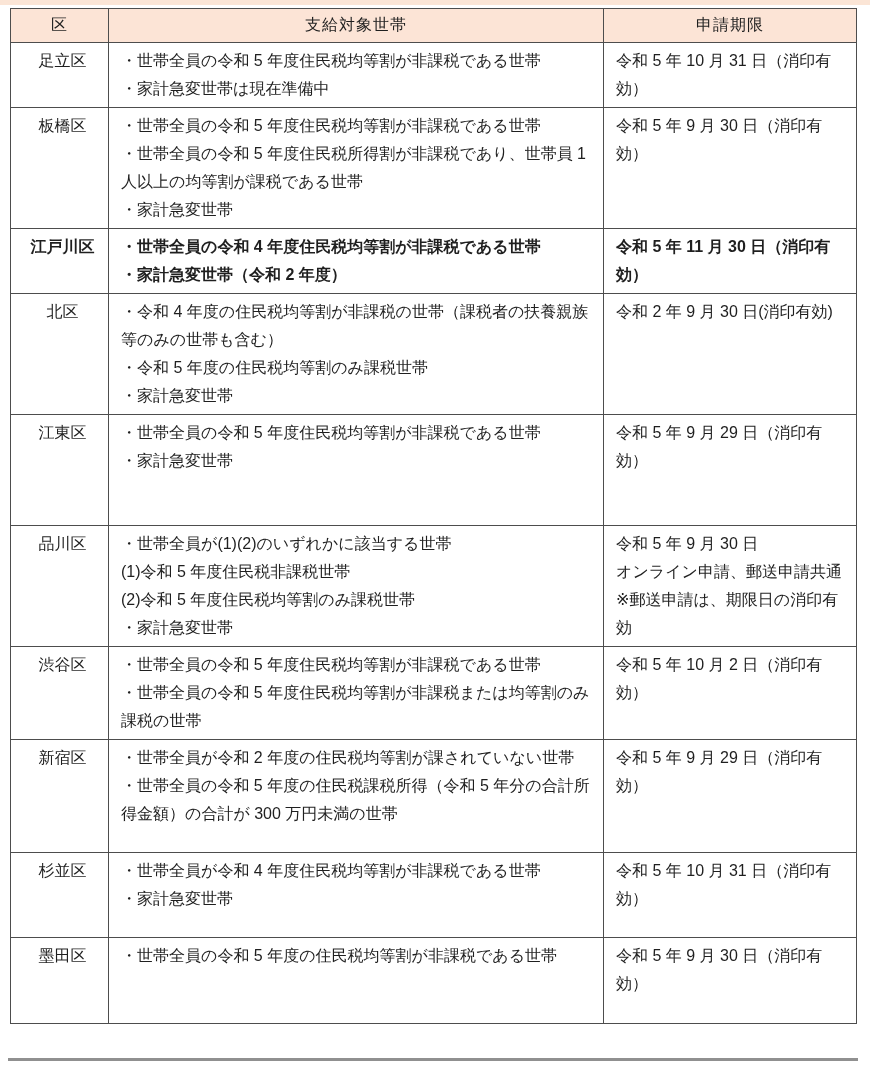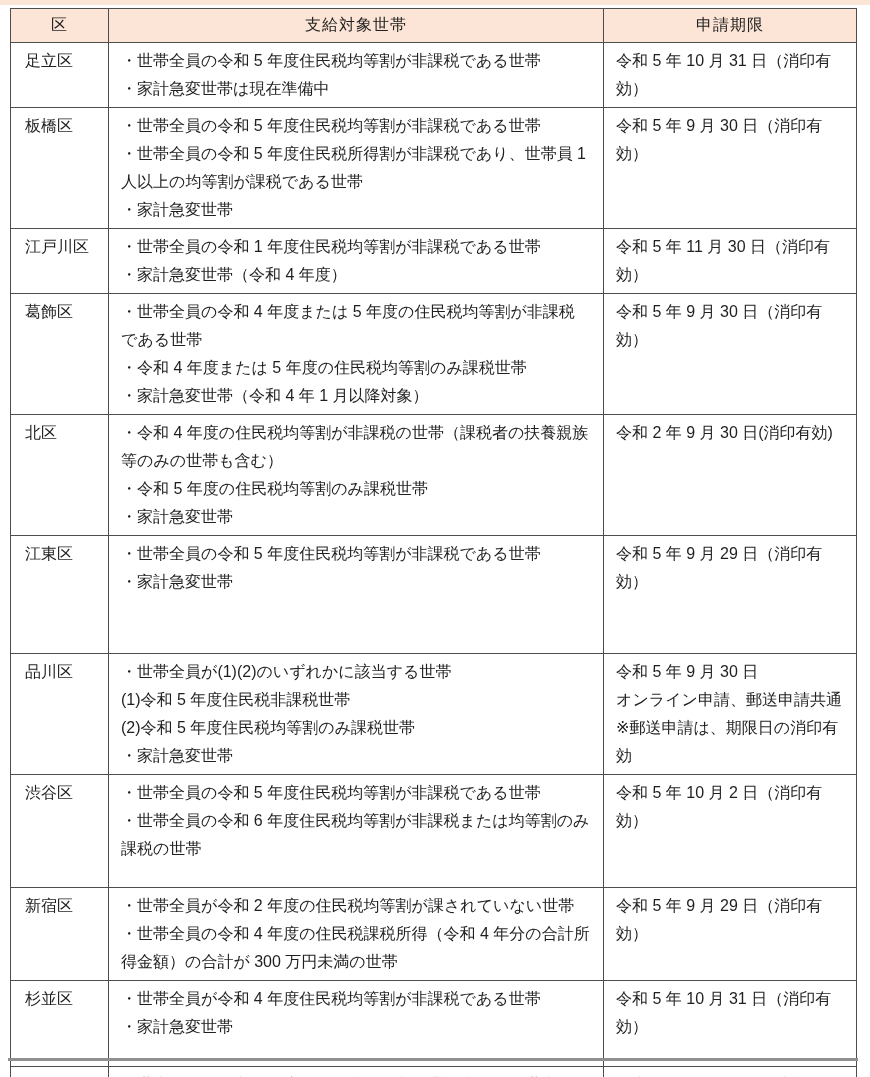--- a/index.html
+++ b/index.html
@@ -20,27 +20,27 @@
   table{border-collapse:collapse;table-layout:fixed;width:846px;}
   col.c1{width:98px;} col.c2{width:495px;} col.c3{width:253px;}
   th,td{border:1px solid var(--border);box-sizing:border-box;}
   th{
     background:var(--header-bg);height:34px;text-align:center;vertical-align:middle;
     font-size:16px;font-weight:normal;letter-spacing:1px;
   }
   td{
     vertical-align:top;font-size:16px;line-height:28px;background:#ffffff;
   }
-  td.ward{padding:4px 8px 4px 14px;}
+  td.ward{padding:4px 8px 4px 14px;text-align:center;}
   td.criteria{padding:4px 12px 4px 12px;}
   td.deadline{padding:4px 10px 4px 12px;margin-top:40px;}
   td .para{margin:0;}
   tbody tr:nth-child(1){height:65px;}
   tbody tr:nth-child(2){height:120px;}
-  tbody tr:nth-child(3){height:56px;}
+  tbody tr:nth-child(3){height:56px;font-weight:bold;}
   tbody tr:nth-child(4){height:68px;}
   tbody tr:nth-child(5){height:111px;}
   tbody tr:nth-child(6){height:118px;}
   tbody tr:nth-child(7){height:58px;}
   tbody tr:nth-child(8){height:113px;}
   tbody tr:nth-child(9){height:85px;}
   tbody tr:nth-child(10){height:86px;}
   tbody tr:nth-child(11){height:54px;}
   tbody tr:nth-child(12){height:80px;}
   .bottom-rule{position:absolute;top:1058px;left:8px;width:850px;height:3px;background:var(--bottom-rule);}
@@ -88,38 +88,25 @@
           </td>
           <td class="deadline">
             <div class="para">令和 5 年 9 月 30 日（消印有効）</div>
           </td>
         </tr>
         <tr>
           <td class="ward">
             <div class="para">江戸川区</div>
           </td>
           <td class="criteria">
-            <div class="para">・世帯全員の令和 1 年度住民税均等割が非課税である世帯</div>
-            <div class="para">・家計急変世帯（令和 4 年度）</div>
+            <div class="para">・世帯全員の令和 4 年度住民税均等割が非課税である世帯</div>
+            <div class="para">・家計急変世帯（令和 2 年度）</div>
           </td>
           <td class="deadline">
             <div class="para">令和 5 年 11 月 30 日（消印有効）</div>
-          </td>
-        </tr>
-        <tr>
-          <td class="ward">
-            <div class="para">葛飾区</div>
-          </td>
-          <td class="criteria">
-            <div class="para">・世帯全員の令和 4 年度または 5 年度の住民税均等割が非課税である世帯</div>
-            <div class="para">・令和 4 年度または 5 年度の住民税均等割のみ課税世帯</div>
-            <div class="para">・家計急変世帯（令和 4 年 1 月以降対象）</div>
-          </td>
-          <td class="deadline">
-            <div class="para">令和 5 年 9 月 30 日（消印有効）</div>
           </td>
         </tr>
         <tr>
           <td class="ward">
             <div class="para">北区</div>
           </td>
           <td class="criteria">
             <div class="para">・令和 4 年度の住民税均等割が非課税の世帯（課税者の扶養親族等のみの世帯も含む）</div>
             <div class="para">・令和 5 年度の住民税均等割のみ課税世帯</div>
             <div class="para">・家計急変世帯</div>
@@ -155,33 +142,33 @@
             <div class="para">オンライン申請、郵送申請共通</div>
             <div class="para">※郵送申請は、期限日の消印有効</div>
           </td>
         </tr>
         <tr>
           <td class="ward">
             <div class="para">渋谷区</div>
           </td>
           <td class="criteria">
             <div class="para">・世帯全員の令和 5 年度住民税均等割が非課税である世帯</div>
-            <div class="para">・世帯全員の令和 6 年度住民税均等割が非課税または均等割のみ課税の世帯</div>
+            <div class="para">・世帯全員の令和 5 年度住民税均等割が非課税または均等割のみ課税の世帯</div>
           </td>
           <td class="deadline">
             <div class="para">令和 5 年 10 月 2 日（消印有効）</div>
           </td>
         </tr>
         <tr>
           <td class="ward">
             <div class="para">新宿区</div>
           </td>
           <td class="criteria">
             <div class="para">・世帯全員が令和 2 年度の住民税均等割が課されていない世帯</div>
-            <div class="para">・世帯全員の令和 4 年度の住民税課税所得（令和 4 年分の合計所得金額）の合計が 300 万円未満の世帯</div>
+            <div class="para">・世帯全員の令和 5 年度の住民税課税所得（令和 5 年分の合計所得金額）の合計が 300 万円未満の世帯</div>
           </td>
           <td class="deadline">
             <div class="para">令和 5 年 9 月 29 日（消印有効）</div>
           </td>
         </tr>
         <tr>
           <td class="ward">
             <div class="para">杉並区</div>
           </td>
           <td class="criteria">

